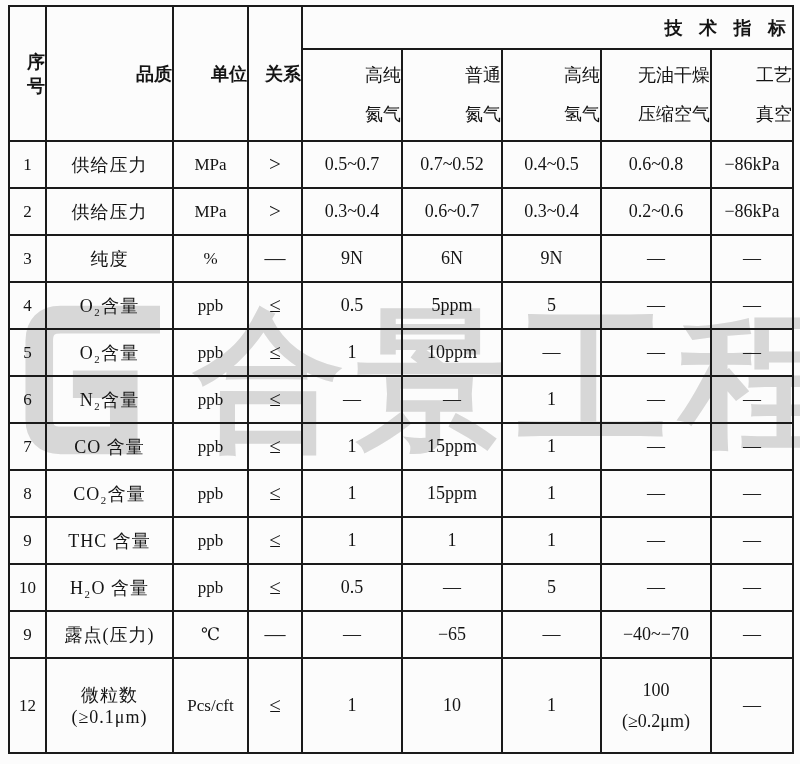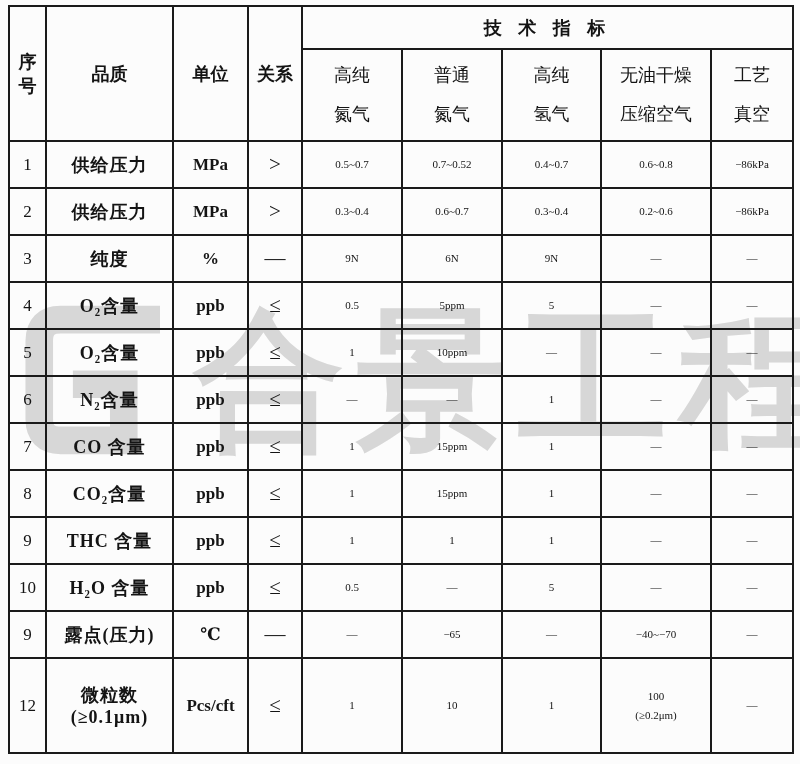--- a/index.html
+++ b/index.html
@@ -39,28 +39,28 @@
     padding:0;
     color:#141414;
     background:transparent;
     white-space:pre-line;
     font-size:18px;
   }
   tr.h1{height:43px;}
   tr.h2{height:92px;}
   tr.r{height:47px;}
   tr.tall{height:95px;}
-  th{font-weight:700;}
+  th{font-weight:700;text-align:right;}
   th.tech{letter-spacing:6px;font-size:18px;}
   tr.h2 th{line-height:2.15;font-weight:400;}
   td.n{font-size:17px;}
-  td.q{font-weight:700;letter-spacing:1px;}
-  td.u{font-size:17px;font-weight:700;}
+  td.q{font-weight:400;letter-spacing:1px;}
+  td.u{font-size:17px;font-weight:400;}
   td.rel{font-size:21px;font-weight:400;}
-  td.v{font-size:11px;font-weight:400;line-height:1.7;}
+  td.v{font-size:18px;font-weight:400;line-height:1.7;}
 </style>
 </head>
 <body>
 
 <div class="page">
 
   <div class="watermark">
     <svg class="wm-logo" width="138" height="168" viewBox="0 0 160 190" aria-hidden="true">
       <path d="M150 25 H45 Q20 25 20 50 V140 Q20 165 45 165 H118 V100 H75" fill="none" stroke="currentColor" stroke-width="32" stroke-linecap="square"></path>
     </svg>
@@ -100,21 +100,21 @@
 真空</th>
       </tr>
 
       <tr class="r">
         <td class="n">1</td>
         <td class="q">供给压力</td>
         <td class="u">MPa</td>
         <td class="rel">&gt;</td>
         <td class="v">0.5~0.7</td>
         <td class="v">0.7~0.52</td>
-        <td class="v">0.4~0.7</td>
+        <td class="v">0.4~0.5</td>
         <td class="v">0.6~0.8</td>
         <td class="v">−86kPa</td>
       </tr>
       <tr class="r">
         <td class="n">2</td>
         <td class="q">供给压力</td>
         <td class="u">MPa</td>
         <td class="rel">&gt;</td>
         <td class="v">0.3~0.4</td>
         <td class="v">0.6~0.7</td>

